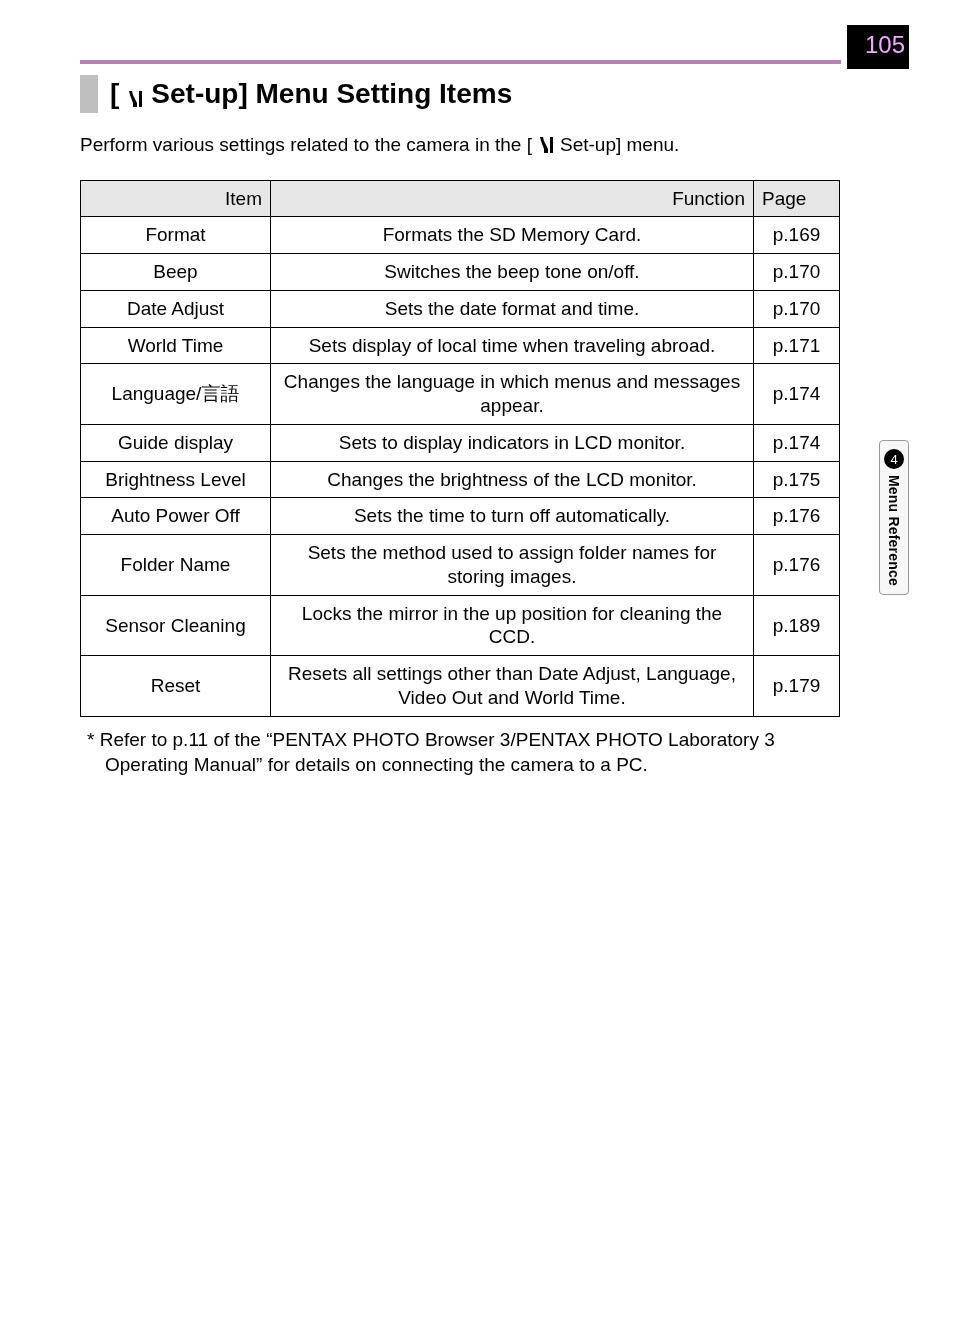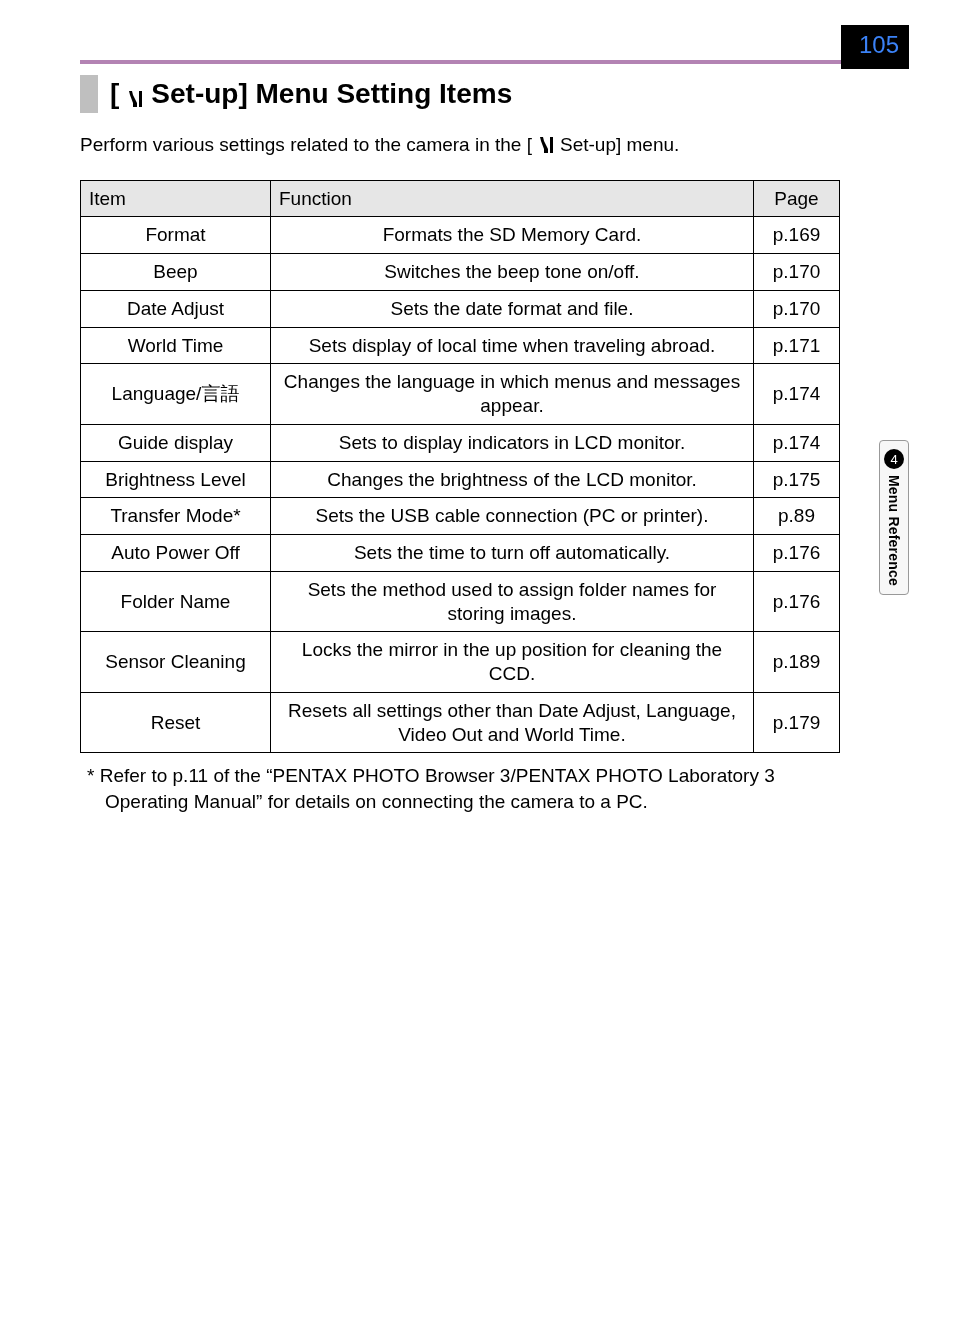--- a/index.html
+++ b/index.html
@@ -9,22 +9,22 @@
     height: 1329px;
     background: #fff;
     position: relative;
     color: #000;
   }
   .page-num-box {
     position: absolute;
     top: 25px;
     right: 45px;
     background: #000;
-    color: #3b82f6;
-    padding: 6px 10px 10px 18px;
+    color: #f0abfc;
+    padding: 6px 4px 10px 18px;
     font-size: 24px;
   }
   .side-tab {
     position: absolute;
     right: 45px;
     top: 440px;
     width: 30px;
     display: flex;
     flex-direction: column;
     align-items: center;
@@ -99,25 +99,25 @@
   }
   th, td {
     border: 1px solid #000;
     padding: 6px 8px;
     text-align: center;
     vertical-align: middle;
     line-height:1.25;
   }
   th {
     background: #e6e6e6;
-    text-align: left;
+    text-align: right;
     font-weight: normal;
   }
   .col-item { width: 190px; }
-  .col-page { width: 86px; text-align: center; }
+  .col-page { width: 86px; text-align: left; }
   td.page-cell { text-align:center; }
   .footnote {
     font-size: 19px;
     margin-top: 10px;
     line-height:1.35;
     padding-left: 18px;
     text-indent: -18px;
     margin-left: 7px;
   }
   .tool-icon {
@@ -180,21 +180,21 @@
           <td>Formats the SD Memory Card.</td>
           <td class="page-cell">p.169</td>
         </tr>
         <tr>
           <td class="col-item">Beep</td>
           <td>Switches the beep tone on/off.</td>
           <td class="page-cell">p.170</td>
         </tr>
         <tr>
           <td class="col-item">Date Adjust</td>
-          <td>Sets the date format and file.</td>
+          <td>Sets the date format and time.</td>
           <td class="page-cell">p.170</td>
         </tr>
         <tr>
           <td class="col-item">World Time</td>
           <td>Sets display of local time when traveling abroad.</td>
           <td class="page-cell">p.171</td>
         </tr>
         <tr>
           <td class="col-item">Language/言語</td>
           <td>Changes the language in which menus and messages appear.</td>
@@ -204,25 +204,20 @@
           <td class="col-item">Guide display</td>
           <td>Sets to display indicators in LCD monitor.</td>
           <td class="page-cell">p.174</td>
         </tr>
         <tr>
           <td class="col-item">Brightness Level</td>
           <td>Changes the brightness of the LCD monitor.</td>
           <td class="page-cell">p.175</td>
         </tr>
         <tr>
-          <td class="col-item">Transfer Mode*</td>
-          <td>Sets the USB cable connection (PC or printer).</td>
-          <td class="page-cell">p.89</td>
-        </tr>
-        <tr>
           <td class="col-item">Auto Power Off</td>
           <td>Sets the time to turn off automatically.</td>
           <td class="page-cell">p.176</td>
         </tr>
         <tr>
           <td class="col-item">Folder Name</td>
           <td>Sets the method used to assign folder names for storing images.</td>
           <td class="page-cell">p.176</td>
         </tr>
         <tr>

